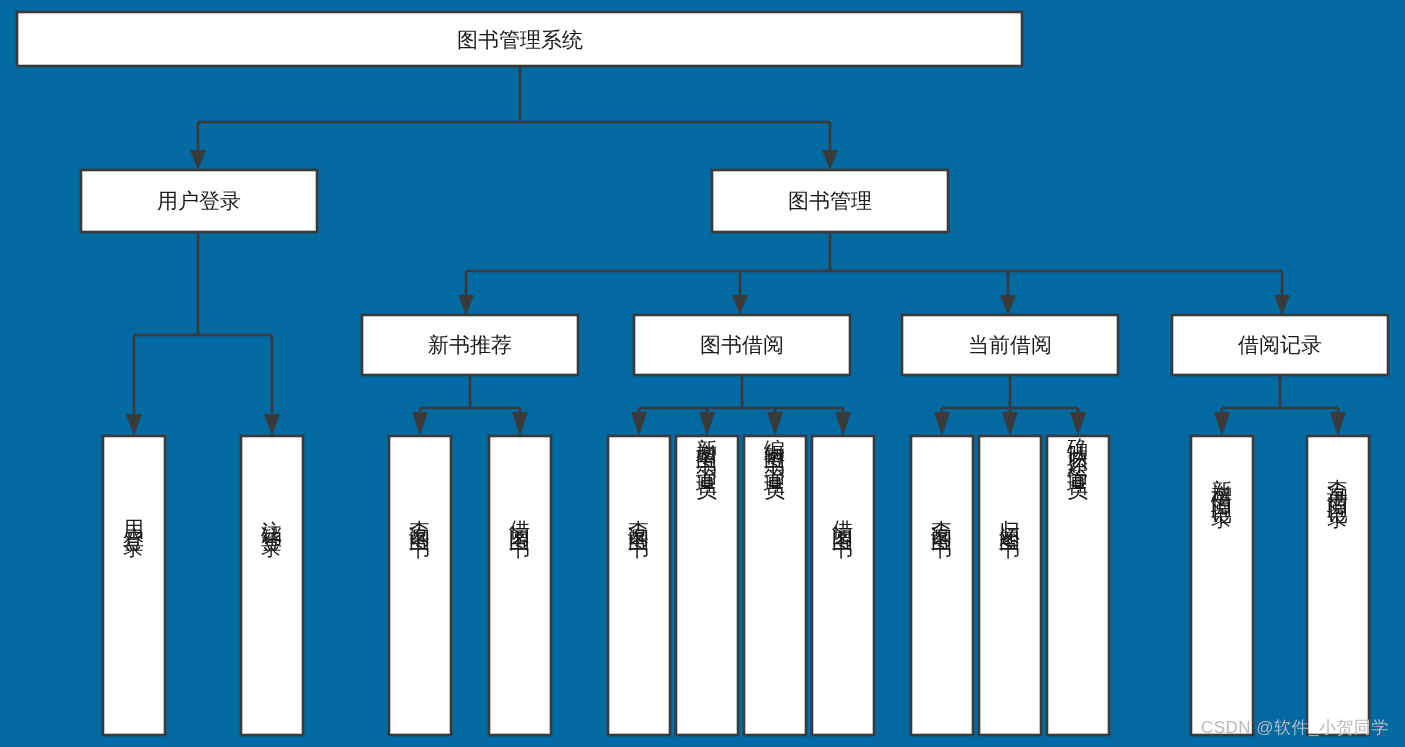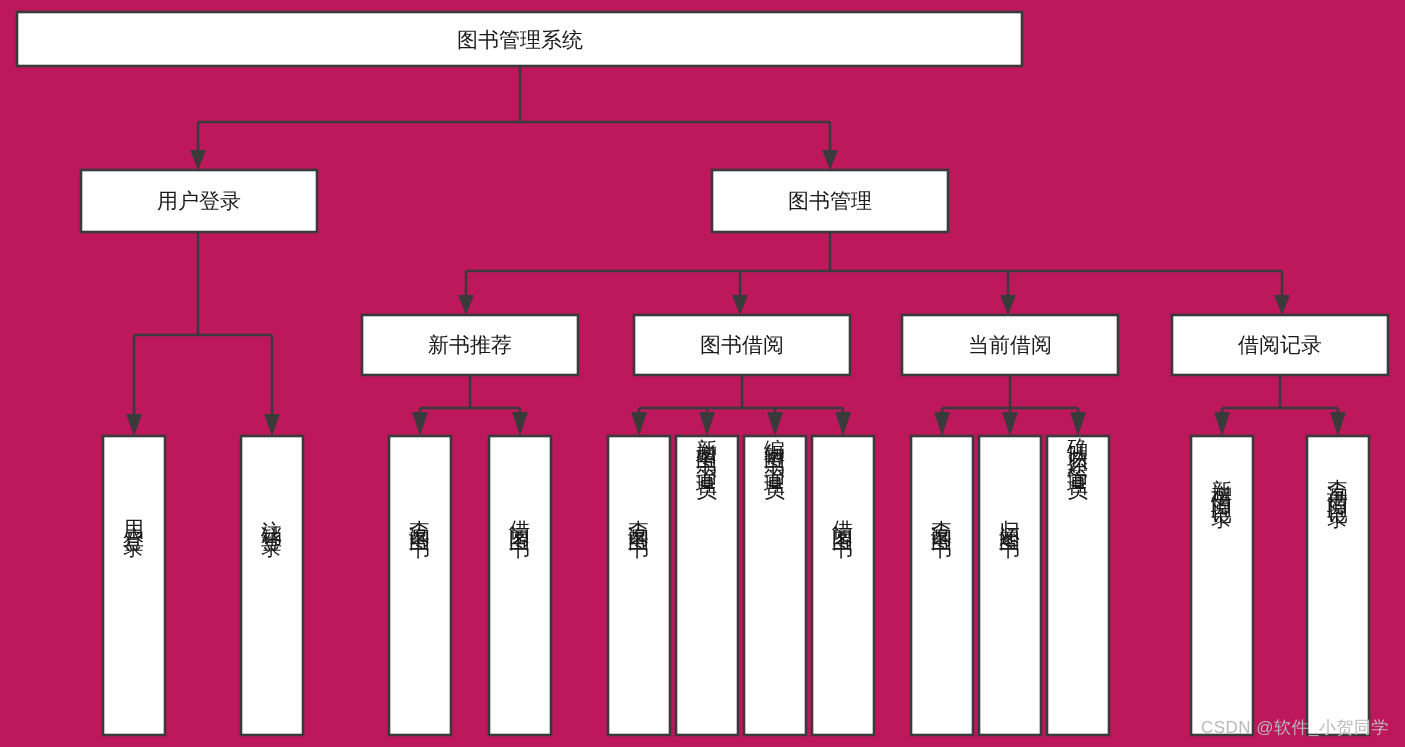--- a/index.html
+++ b/index.html
@@ -7,21 +7,21 @@
     padding: 0;
     background: #ffffff;
   }
   body {
     font-family: "Liberation Sans", "DejaVu Sans", sans-serif;
   }
   #diagram-root {
     position: relative;
     width: 1405px;
     height: 747px;
-    background: #be185d;
+    background: #0369a1;
     overflow: hidden;
   }
   svg.diagram-canvas {
     position: absolute;
     left: 0;
     top: 0;
     width: 1405px;
     height: 747px;
   }
   .node-box {

